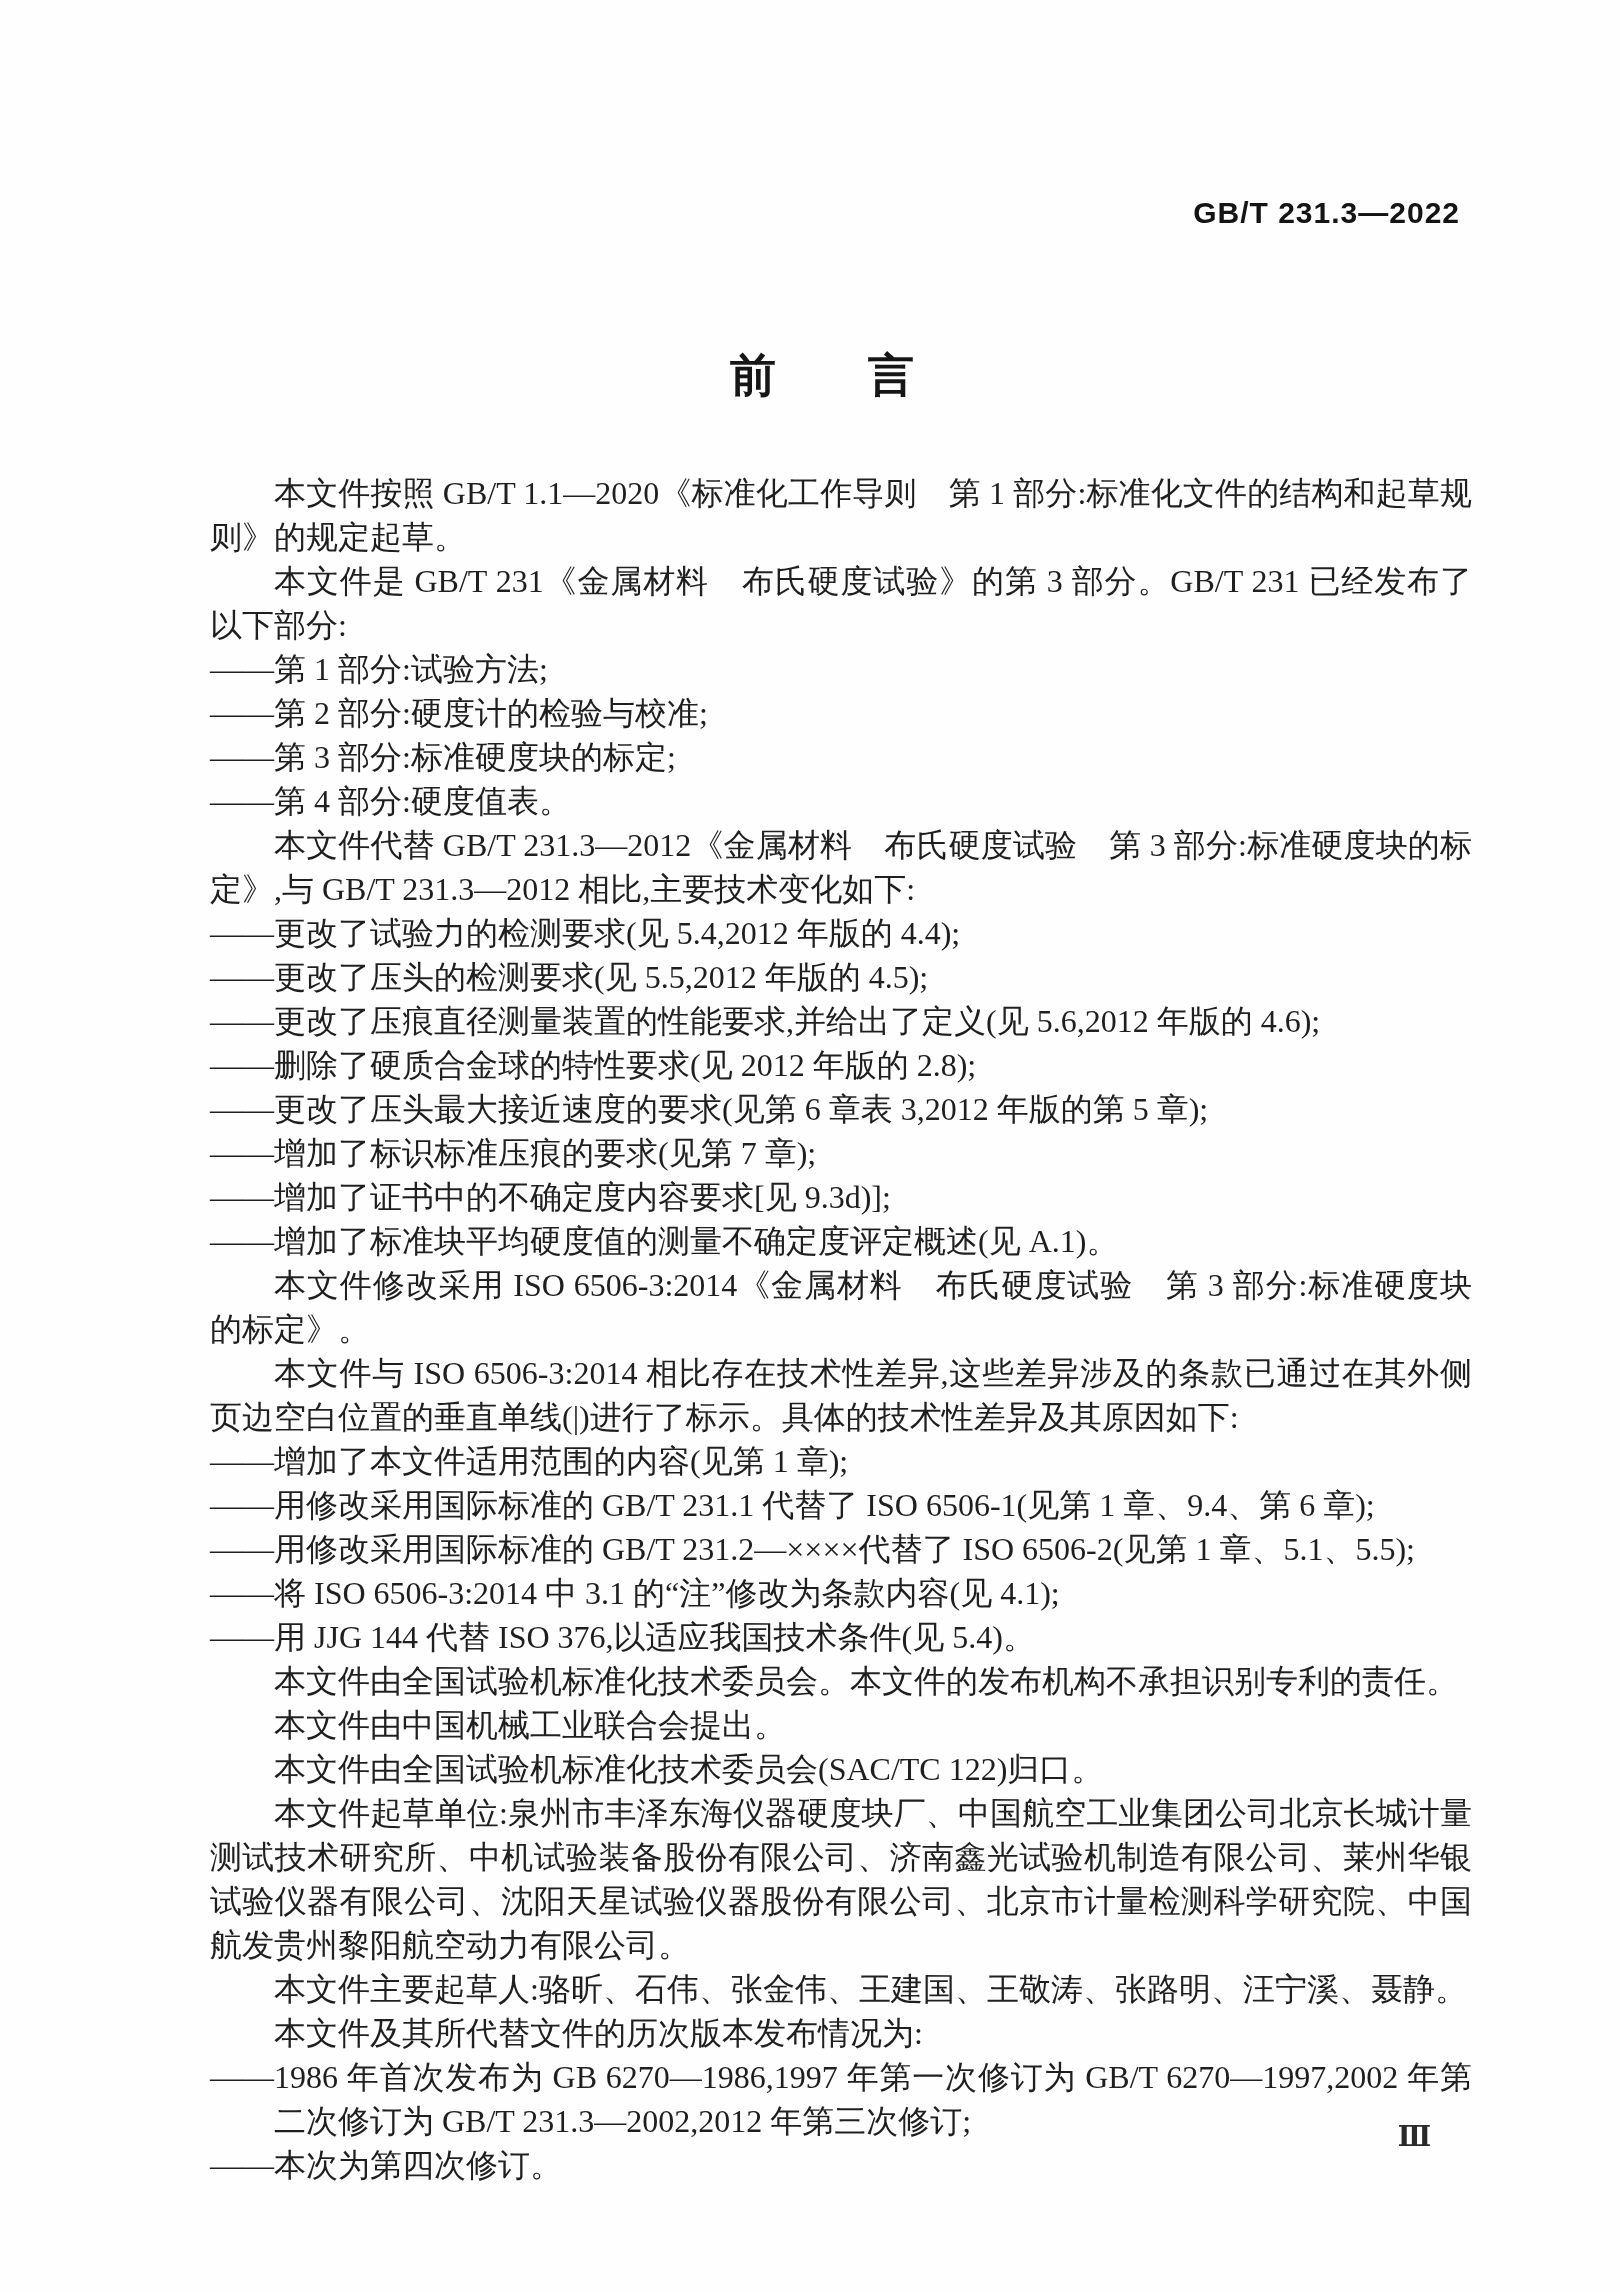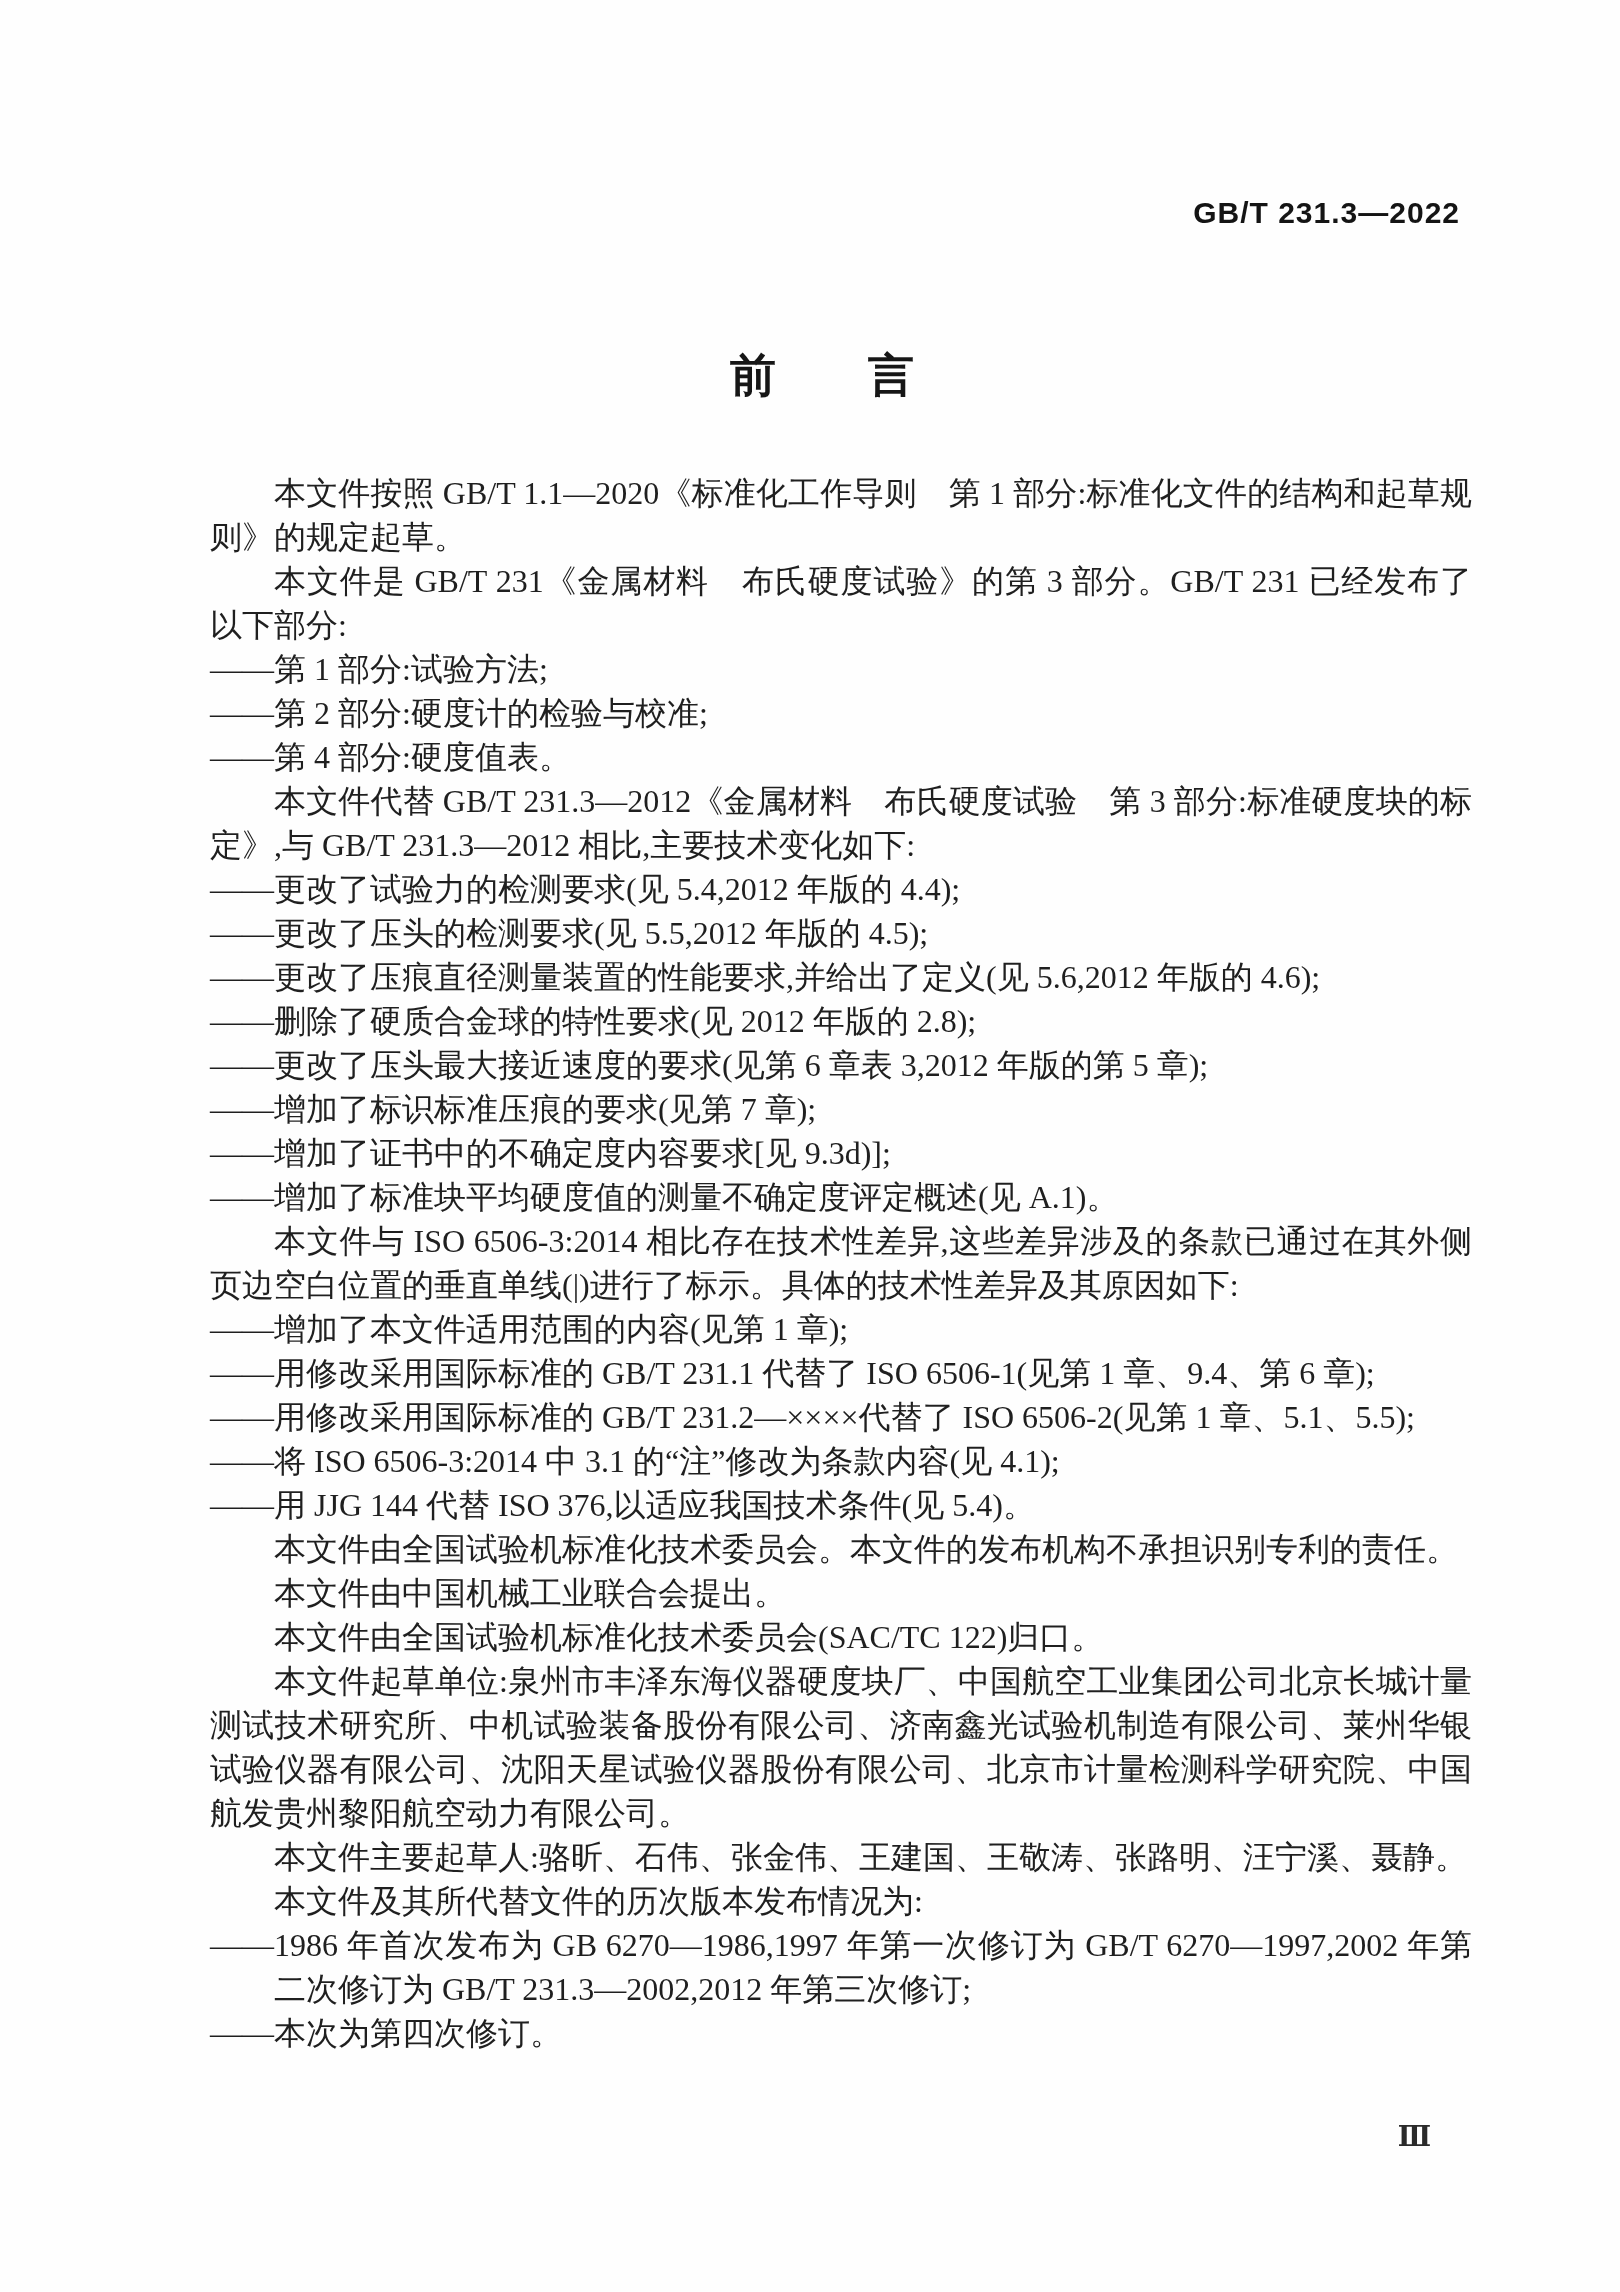--- a/index.html
+++ b/index.html
@@ -77,30 +77,32 @@
 
   <div class="header-code">GB/T 231.3—2022</div>
 
   <h1 class="page-title">前　　言</h1>
 
   <div class="foreword">
     <p class="para">本文件按照 GB/T 1.1—2020《标准化工作导则　第 1 部分:标准化文件的结构和起草规则》的规定起草。</p>
     <p class="para">本文件是 GB/T 231《金属材料　布氏硬度试验》的第 3 部分。GB/T 231 已经发布了以下部分:</p>
     <p class="item">——第 1 部分:试验方法;</p>
     <p class="item">——第 2 部分:硬度计的检验与校准;</p>
+    <p class="item">——第 3 部分:标准硬度块的标定;</p>
     <p class="item">——第 4 部分:硬度值表。</p>
     <p class="para">本文件代替 GB/T 231.3—2012《金属材料　布氏硬度试验　第 3 部分:标准硬度块的标定》,与 GB/T 231.3—2012 相比,主要技术变化如下:</p>
     <p class="item">——更改了试验力的检测要求(见 5.4,2012 年版的 4.4);</p>
     <p class="item">——更改了压头的检测要求(见 5.5,2012 年版的 4.5);</p>
     <p class="item">——更改了压痕直径测量装置的性能要求,并给出了定义(见 5.6,2012 年版的 4.6);</p>
     <p class="item">——删除了硬质合金球的特性要求(见 2012 年版的 2.8);</p>
     <p class="item">——更改了压头最大接近速度的要求(见第 6 章表 3,2012 年版的第 5 章);</p>
     <p class="item">——增加了标识标准压痕的要求(见第 7 章);</p>
     <p class="item">——增加了证书中的不确定度内容要求[见 9.3d)];</p>
     <p class="item">——增加了标准块平均硬度值的测量不确定度评定概述(见 A.1)。</p>
+    <p class="para">本文件修改采用 ISO 6506-3:2014《金属材料　布氏硬度试验　第 3 部分:标准硬度块的标定》。</p>
     <p class="para">本文件与 ISO 6506-3:2014 相比存在技术性差异,这些差异涉及的条款已通过在其外侧页边空白位置的垂直单线(|)进行了标示。具体的技术性差异及其原因如下:</p>
     <p class="item">——增加了本文件适用范围的内容(见第 1 章);</p>
     <p class="item">——用修改采用国际标准的 GB/T 231.1 代替了 ISO 6506-1(见第 1 章、9.4、第 6 章);</p>
     <p class="item">——用修改采用国际标准的 GB/T 231.2—××××代替了 ISO 6506-2(见第 1 章、5.1、5.5);</p>
     <p class="item">——将 ISO 6506-3:2014 中 3.1 的“注”修改为条款内容(见 4.1);</p>
     <p class="item">——用 JJG 144 代替 ISO 376,以适应我国技术条件(见 5.4)。</p>
     <p class="para">本文件由全国试验机标准化技术委员会。本文件的发布机构不承担识别专利的责任。</p>
     <p class="para">本文件由中国机械工业联合会提出。</p>
     <p class="para">本文件由全国试验机标准化技术委员会(SAC/TC 122)归口。</p>
     <p class="para">本文件起草单位:泉州市丰泽东海仪器硬度块厂、中国航空工业集团公司北京长城计量测试技术研究所、中机试验装备股份有限公司、济南鑫光试验机制造有限公司、莱州华银试验仪器有限公司、沈阳天星试验仪器股份有限公司、北京市计量检测科学研究院、中国航发贵州黎阳航空动力有限公司。</p>

